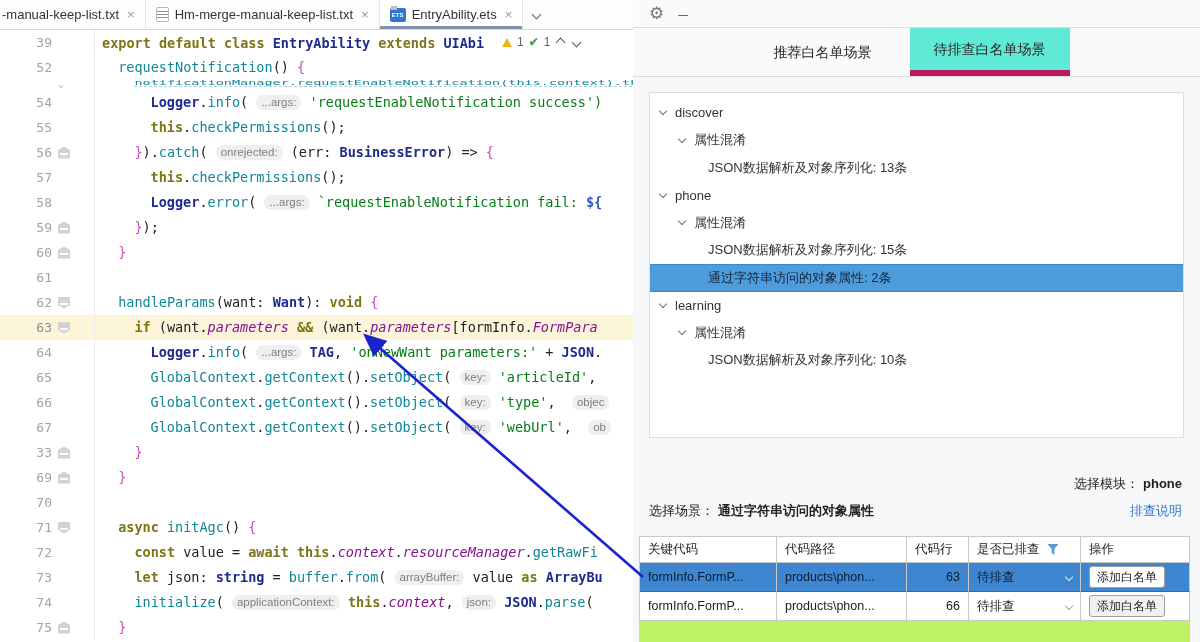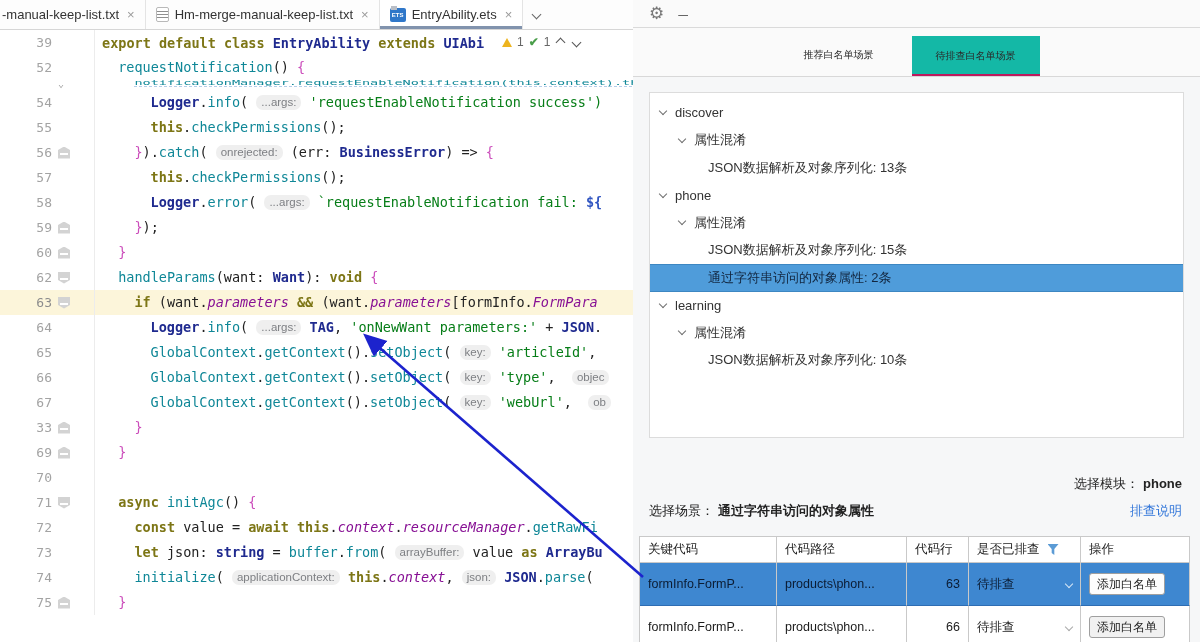--- a/index.html
+++ b/index.html
@@ -60,38 +60,38 @@
   .insp .cv { color:#555; margin:0 2px; }
 
   .scroll-thumb { position:absolute; right:3px; top:122px; width:9px; height:140px; background:#dcdcdc; border-radius:5px; }
 
   
   .side-panel { position:absolute; left:633px; top:0; width:567px; height:642px; background:#f6f7f8; }
   .panel-title-row { height:28px; background:#fafafa; border-bottom:1px solid #dadada; display:flex; align-items:center; padding:0 8px 0 16px; }
   .panel-title { font-size:14px; color:#1d1d1d; flex:1; }
   .gear { color:#777; font-size:17px; margin-right:14px; }
   .minimize { color:#666; font-size:15px; width:10px; overflow:hidden; }
-  .panel-tabs { height:49px; background:#fafafa; border-bottom:1px solid #d8d8d8; display:flex; align-items:flex-end; justify-content:center; gap:28px; font-size:10px; color:#2a2a2a; }
+  .panel-tabs { height:49px; background:#fafafa; border-bottom:1px solid #d8d8d8; display:flex; align-items:flex-end; justify-content:center; gap:28px; font-size:14px; color:#2a2a2a; }
   .ptab { padding:13px 10px 14px; }
-  .ptab.active { background:#14b8a6; padding:13px 24px 11px; border-bottom:2px solid #be185d; }
+  .ptab.active { background:#5eead4; padding:13px 24px 11px; border-bottom:6px solid #be185d; }
   .panel-content { position:absolute; top:78px; left:0; right:0; bottom:0; }
 
   .tree-card { position:absolute; left:16px; right:16px; top:14px; height:346px; background:#fff; border:1px solid #dcdcdc; padding-top:6px; overflow:hidden; }
   .trow { height:27.5px; display:flex; align-items:center; font-size:13px; color:#333; white-space:nowrap; }
   .trow .cv { color:#707070; width:6px; height:6px; margin-right:9px; margin-top:-3px; }
   .trow.selected { background:#4f9cda; border-top:1px solid #3d87c2; border-bottom:1px solid #3d87c2; color:#12263f; }
 
   .sel-info { position:absolute; left:16px; right:18px; top:392px; font-size:13px; color:#222; }
   .sel-line { height:27px; display:flex; align-items:center;justify-content:flex-end; }
   .sel-val { font-weight:bold; margin-left:4px; }
   .help-link { margin-left:auto; color:#3176d9; font-size:13px; }
 
   .table-wrap { position:absolute; left:6px; right:10px; top:458px; bottom:0; background:#bef264; }
   .wl-table { display:grid; grid-template-columns:137px 130px 62px 112px 1fr; border-left:1px solid #c9c9c9; border-top:1px solid #c9c9c9; font-size:12.5px; color:#1c1c1c; }
-  .cell { border-right:1px solid #c9c9c9; border-bottom:1px solid #c9c9c9; padding:0 8px; display:flex; align-items:center; height:43px; background:#fff; white-space:nowrap; overflow:hidden; }
+  .cell { border-right:1px solid #c9c9c9; border-bottom:1px solid #c9c9c9; padding:0 8px; display:flex; align-items:center; height:29px; background:#fff; white-space:nowrap; overflow:hidden; }
   .cell.head { height:26px; background:#fff; color:#222; }
   .cell.num { justify-content:flex-end; }
   .status-cv { margin-left:auto; color:#a9a9a9; width:6px; height:6px; }
   .funnel { display:inline-block; width:11px; height:11px; margin-left:8px; background:#5b9bd5;
             clip-path:polygon(0 0,100% 0,62% 45%,62% 100%,38% 82%,38% 45%); }
   .wl-btn { font-size:12px; color:#222; background:#f1f1f1; border:1px solid #9f9f9f; border-radius:3px; padding:1.5px 7px; white-space:nowrap; }
 
   .arrow-overlay { position:absolute; left:0; top:0; width:1200px; height:642px; pointer-events:none; z-index:50; }
 </style>
 <style>.selcell{background:#3e87d0 !important;border-bottom-color:#2e6db3 !important;color:#0b1c33;} .selcell .status-cv{color:#d7e7f6;} .selcell .wl-btn{background:#fdfdfd;}</style></head>
@@ -124,20 +124,21 @@
     <div class="crow"><div class="gut"><div class="lnum">39</div></div><div class="codeln" style="padding-left: 7px;"><span class="tk-kw">export default class </span><span class="tk-cls">EntryAbility</span><span class="tk-kw"> extends </span><span class="tk-cls">UIAbi</span><span class="insp"><span class="tri-warn"></span><span>1</span><span class="ok-check">✔</span><span>1</span><span class="cv up"></span><span class="cv"></span></span></div></div>
         <div class="crow"><div class="gut"><div class="lnum">52</div></div><div class="codeln" style="padding-left: 23.2px;"><span class="tk-m">requestNotification</span><span class="tk-pln">() </span><span class="tk-br">{</span></div></div>
         <div class="crow squash"><div class="gut"><div class="lnum"></div><div class="fold mini" style="font-size: 10px; line-height: 10px;">⌄</div></div><div class="codeln" style="padding-left: 39.4px;"><span class="sq-inner"><span class="tk-mu">notificationManager.requestEnableNotification(this.context).then((data) =&gt; {</span></span></div></div>
         <div class="crow"><div class="gut"><div class="lnum">54</div></div><div class="codeln" style="padding-left: 55.6px;"><span class="tk-cls">Logger</span><span class="tk-pln">.</span><span class="tk-m">info</span><span class="tk-pln">( </span><span class="pill">...args:</span><span class="tk-pln"> </span><span class="tk-str">'requestEnableNotification success')</span></div></div>
         <div class="crow"><div class="gut"><div class="lnum">55</div></div><div class="codeln" style="padding-left: 55.6px;"><span class="tk-kw">this</span><span class="tk-pln">.</span><span class="tk-m">checkPermissions</span><span class="tk-pln">();</span></div></div>
         <div class="crow"><div class="gut"><div class="lnum">56</div><div class="fold up"></div></div><div class="codeln" style="padding-left: 39.4px;"><span class="tk-br">}</span><span class="tk-pln">).</span><span class="tk-m">catch</span><span class="tk-pln">( </span><span class="pill">onrejected:</span><span class="tk-pln"> (err: </span><span class="tk-cls">BusinessError</span><span class="tk-pln">) =&gt; </span><span class="tk-br">{</span></div></div>
         <div class="crow"><div class="gut"><div class="lnum">57</div></div><div class="codeln" style="padding-left: 55.6px;"><span class="tk-kw">this</span><span class="tk-pln">.</span><span class="tk-m">checkPermissions</span><span class="tk-pln">();</span></div></div>
         <div class="crow"><div class="gut"><div class="lnum">58</div></div><div class="codeln" style="padding-left: 55.6px;"><span class="tk-cls">Logger</span><span class="tk-pln">.</span><span class="tk-m">error</span><span class="tk-pln">( </span><span class="pill">...args:</span><span class="tk-pln"> </span><span class="tk-str">`requestEnableNotification fail: </span><span class="tk-tpl">${</span></div></div>
         <div class="crow"><div class="gut"><div class="lnum">59</div><div class="fold up"></div></div><div class="codeln" style="padding-left: 39.4px;"><span class="tk-br">}</span><span class="tk-pln">);</span></div></div>
         <div class="crow"><div class="gut"><div class="lnum">60</div><div class="fold up"></div></div><div class="codeln" style="padding-left: 23.2px;"><span class="tk-br">}</span></div></div>
+        <div class="crow"><div class="gut"><div class="lnum">61</div></div><div class="codeln" style="padding-left: 7px;"></div></div>
         <div class="crow"><div class="gut"><div class="lnum">62</div><div class="fold down"></div></div><div class="codeln" style="padding-left: 23.2px;"><span class="tk-m">handleParams</span><span class="tk-pln">(want: </span><span class="tk-cls">Want</span><span class="tk-pln">): </span><span class="tk-kw">void</span><span class="tk-pln"> </span><span class="tk-br">{</span></div></div>
         <div class="crow hl"><div class="gut"><div class="lnum">63</div><div class="fold down"></div></div><div class="codeln" style="padding-left: 39.4px;"><span class="tk-kw">if</span><span class="tk-pln"> (want.</span><span class="tk-fld">parameters</span><span class="tk-pln"> </span><span class="tk-kw">&amp;&amp;</span><span class="tk-pln"> (want.</span><span class="tk-fld">parameters</span><span class="tk-pln">[formInfo.</span><span class="tk-fld">FormPara</span></div></div>
         <div class="crow"><div class="gut"><div class="lnum">64</div></div><div class="codeln" style="padding-left: 55.6px;"><span class="tk-cls">Logger</span><span class="tk-pln">.</span><span class="tk-m">info</span><span class="tk-pln">( </span><span class="pill">...args:</span><span class="tk-pln"> </span><span class="tk-cls">TAG</span><span class="tk-pln">, </span><span class="tk-str">'onNewWant parameters:'</span><span class="tk-pln"> + </span><span class="tk-cls">JSON</span><span class="tk-pln">.</span></div></div>
         <div class="crow"><div class="gut"><div class="lnum">65</div></div><div class="codeln" style="padding-left: 55.6px;"><span class="tk-m">GlobalContext</span><span class="tk-pln">.</span><span class="tk-m">getContext</span><span class="tk-pln">().</span><span class="tk-m">setObject</span><span class="tk-pln">( </span><span class="pill">key:</span><span class="tk-pln"> </span><span class="tk-str">'articleId'</span><span class="tk-pln">,</span></div></div>
         <div class="crow"><div class="gut"><div class="lnum">66</div></div><div class="codeln" style="padding-left: 55.6px;"><span class="tk-m">GlobalContext</span><span class="tk-pln">.</span><span class="tk-m">getContext</span><span class="tk-pln">().</span><span class="tk-m">setObject</span><span class="tk-pln">( </span><span class="pill">key:</span><span class="tk-pln"> </span><span class="tk-str">'type'</span><span class="tk-pln">,  </span><span class="pill">objec</span></div></div>
         <div class="crow"><div class="gut"><div class="lnum">67</div></div><div class="codeln" style="padding-left: 55.6px;"><span class="tk-m">GlobalContext</span><span class="tk-pln">.</span><span class="tk-m">getContext</span><span class="tk-pln">().</span><span class="tk-m">setObject</span><span class="tk-pln">( </span><span class="pill">key:</span><span class="tk-pln"> </span><span class="tk-str">'webUrl'</span><span class="tk-pln">,  </span><span class="pill">ob</span></div></div>
         <div class="crow"><div class="gut"><div class="lnum">33</div><div class="fold up"></div></div><div class="codeln" style="padding-left: 39.4px;"><span class="tk-br">}</span></div></div>
         <div class="crow"><div class="gut"><div class="lnum">69</div><div class="fold up"></div></div><div class="codeln" style="padding-left: 23.2px;"><span class="tk-br">}</span></div></div>
         <div class="crow"><div class="gut"><div class="lnum">70</div></div><div class="codeln" style="padding-left: 7px;"></div></div>
         <div class="crow"><div class="gut"><div class="lnum">71</div><div class="fold down"></div></div><div class="codeln" style="padding-left: 23.2px;"><span class="tk-kw">async</span><span class="tk-pln"> </span><span class="tk-m">initAgc</span><span class="tk-pln">() </span><span class="tk-br">{</span></div></div>

